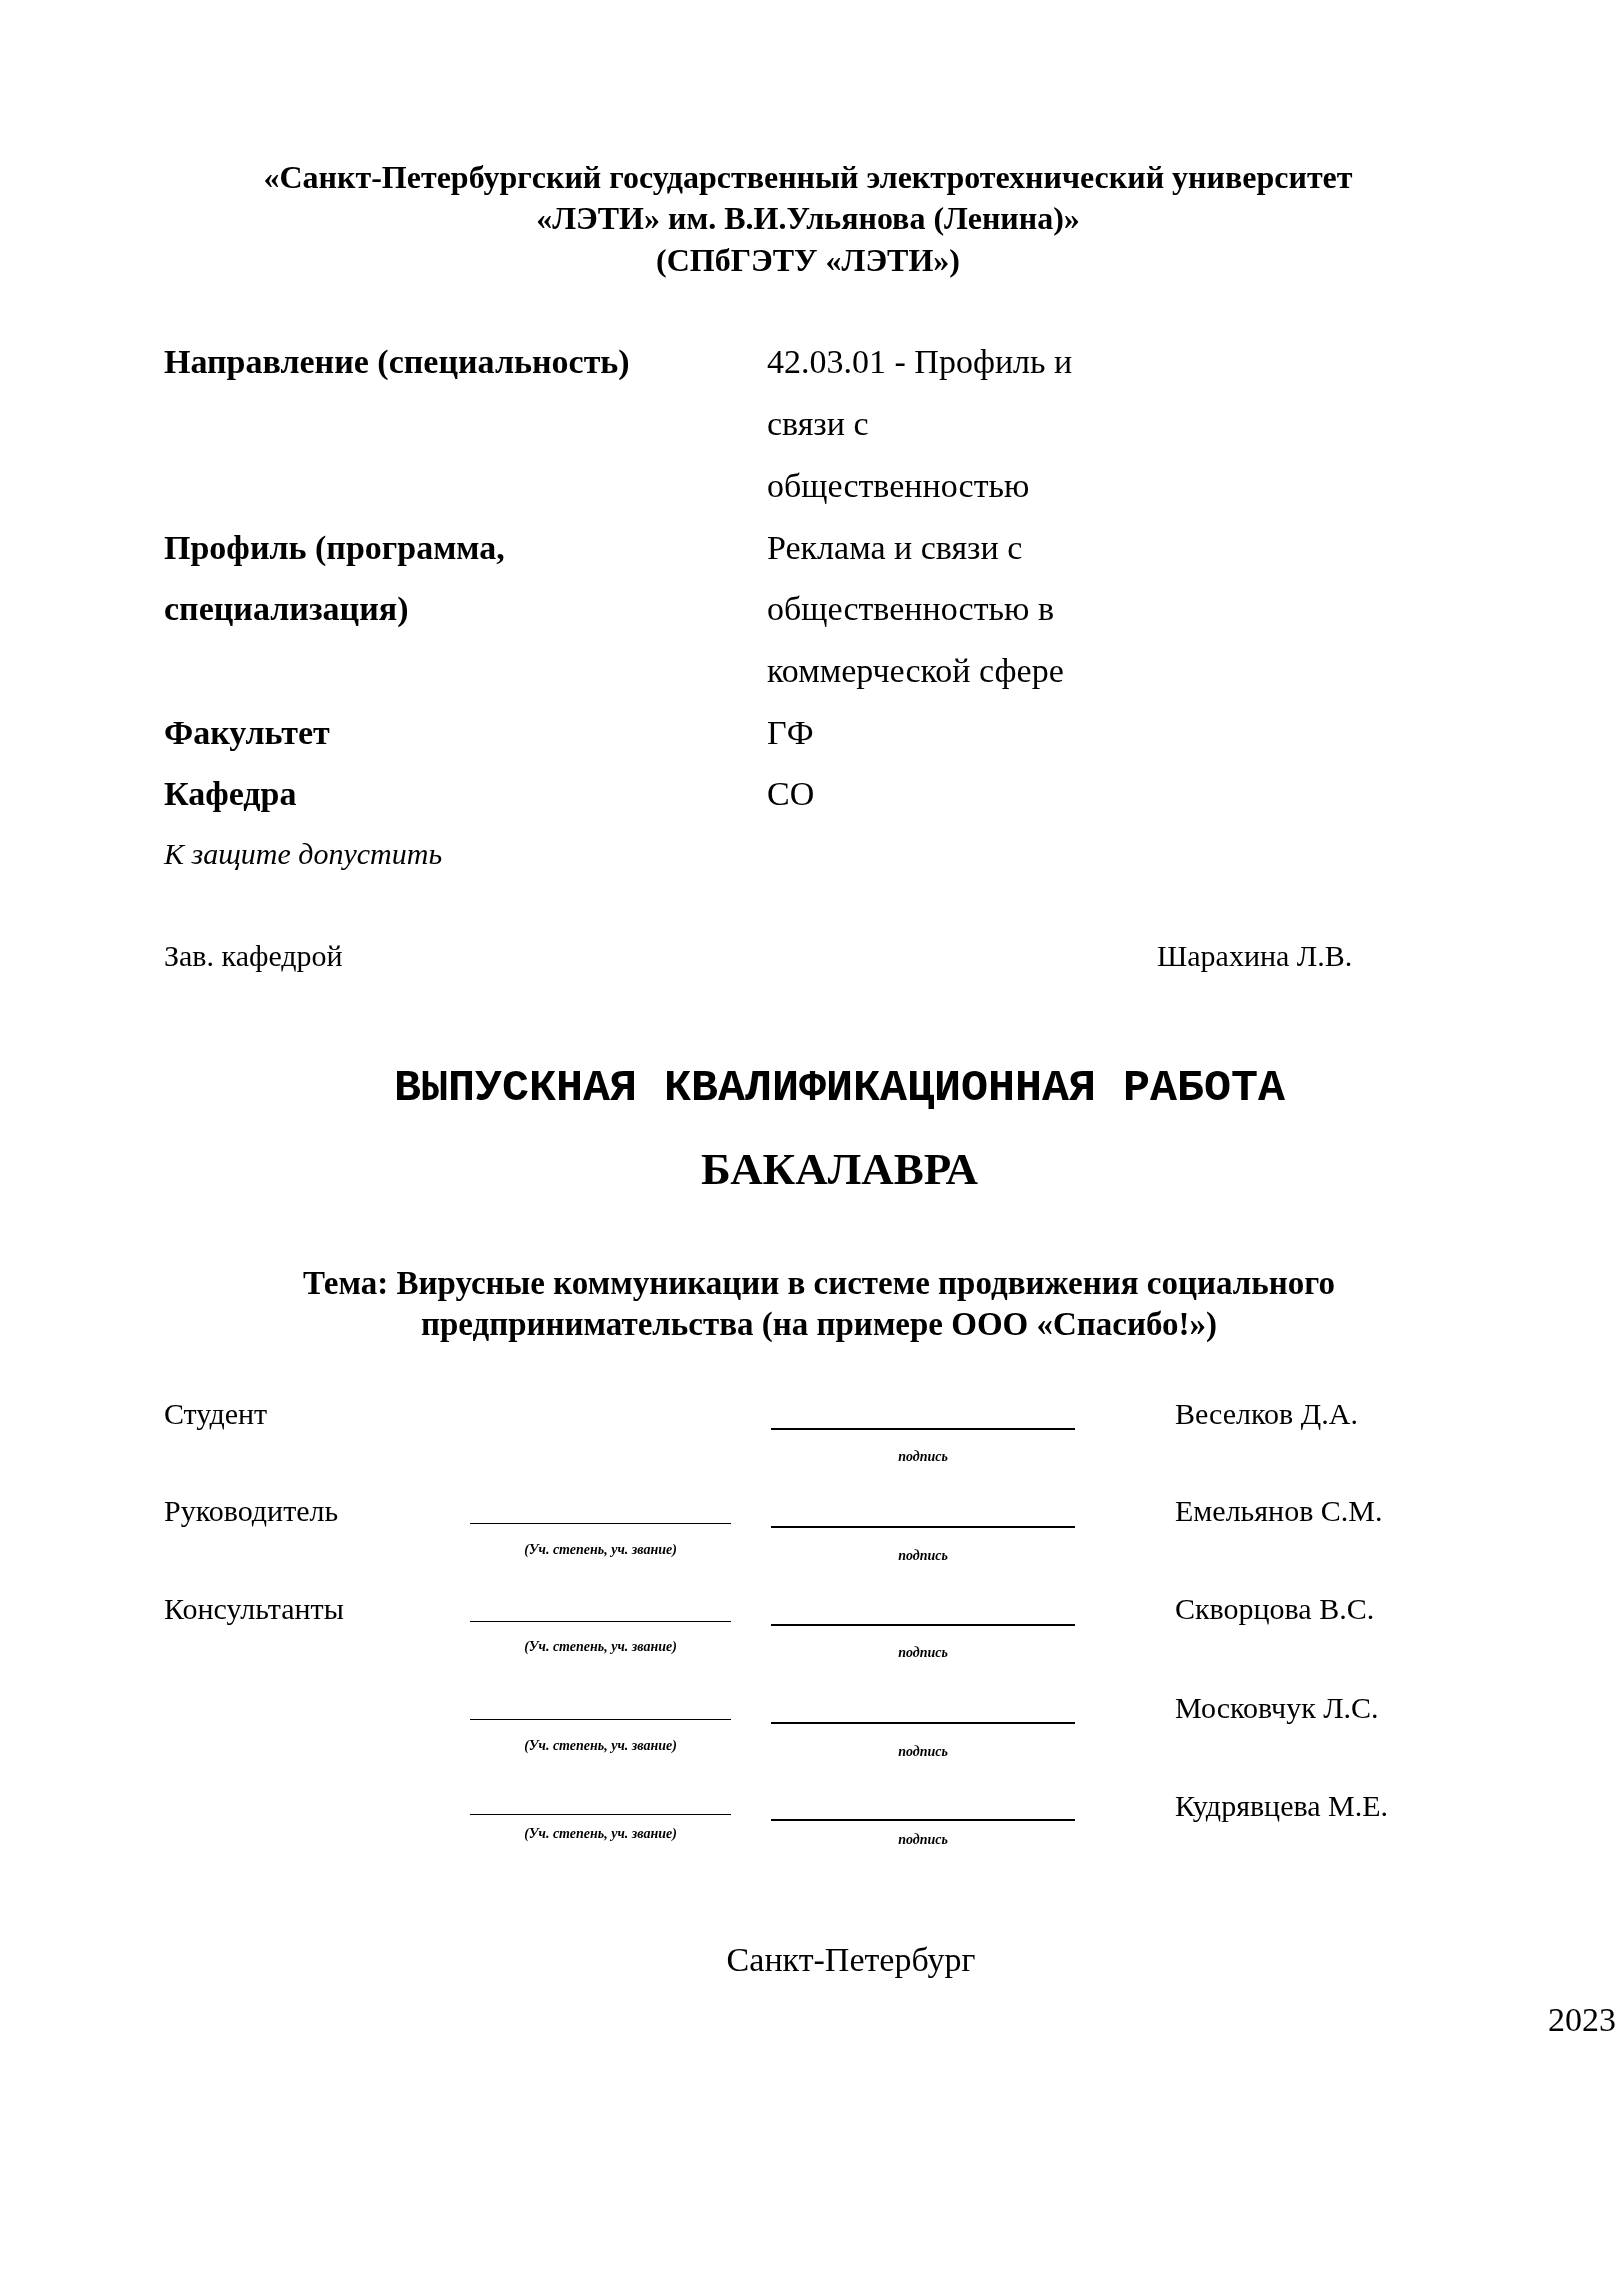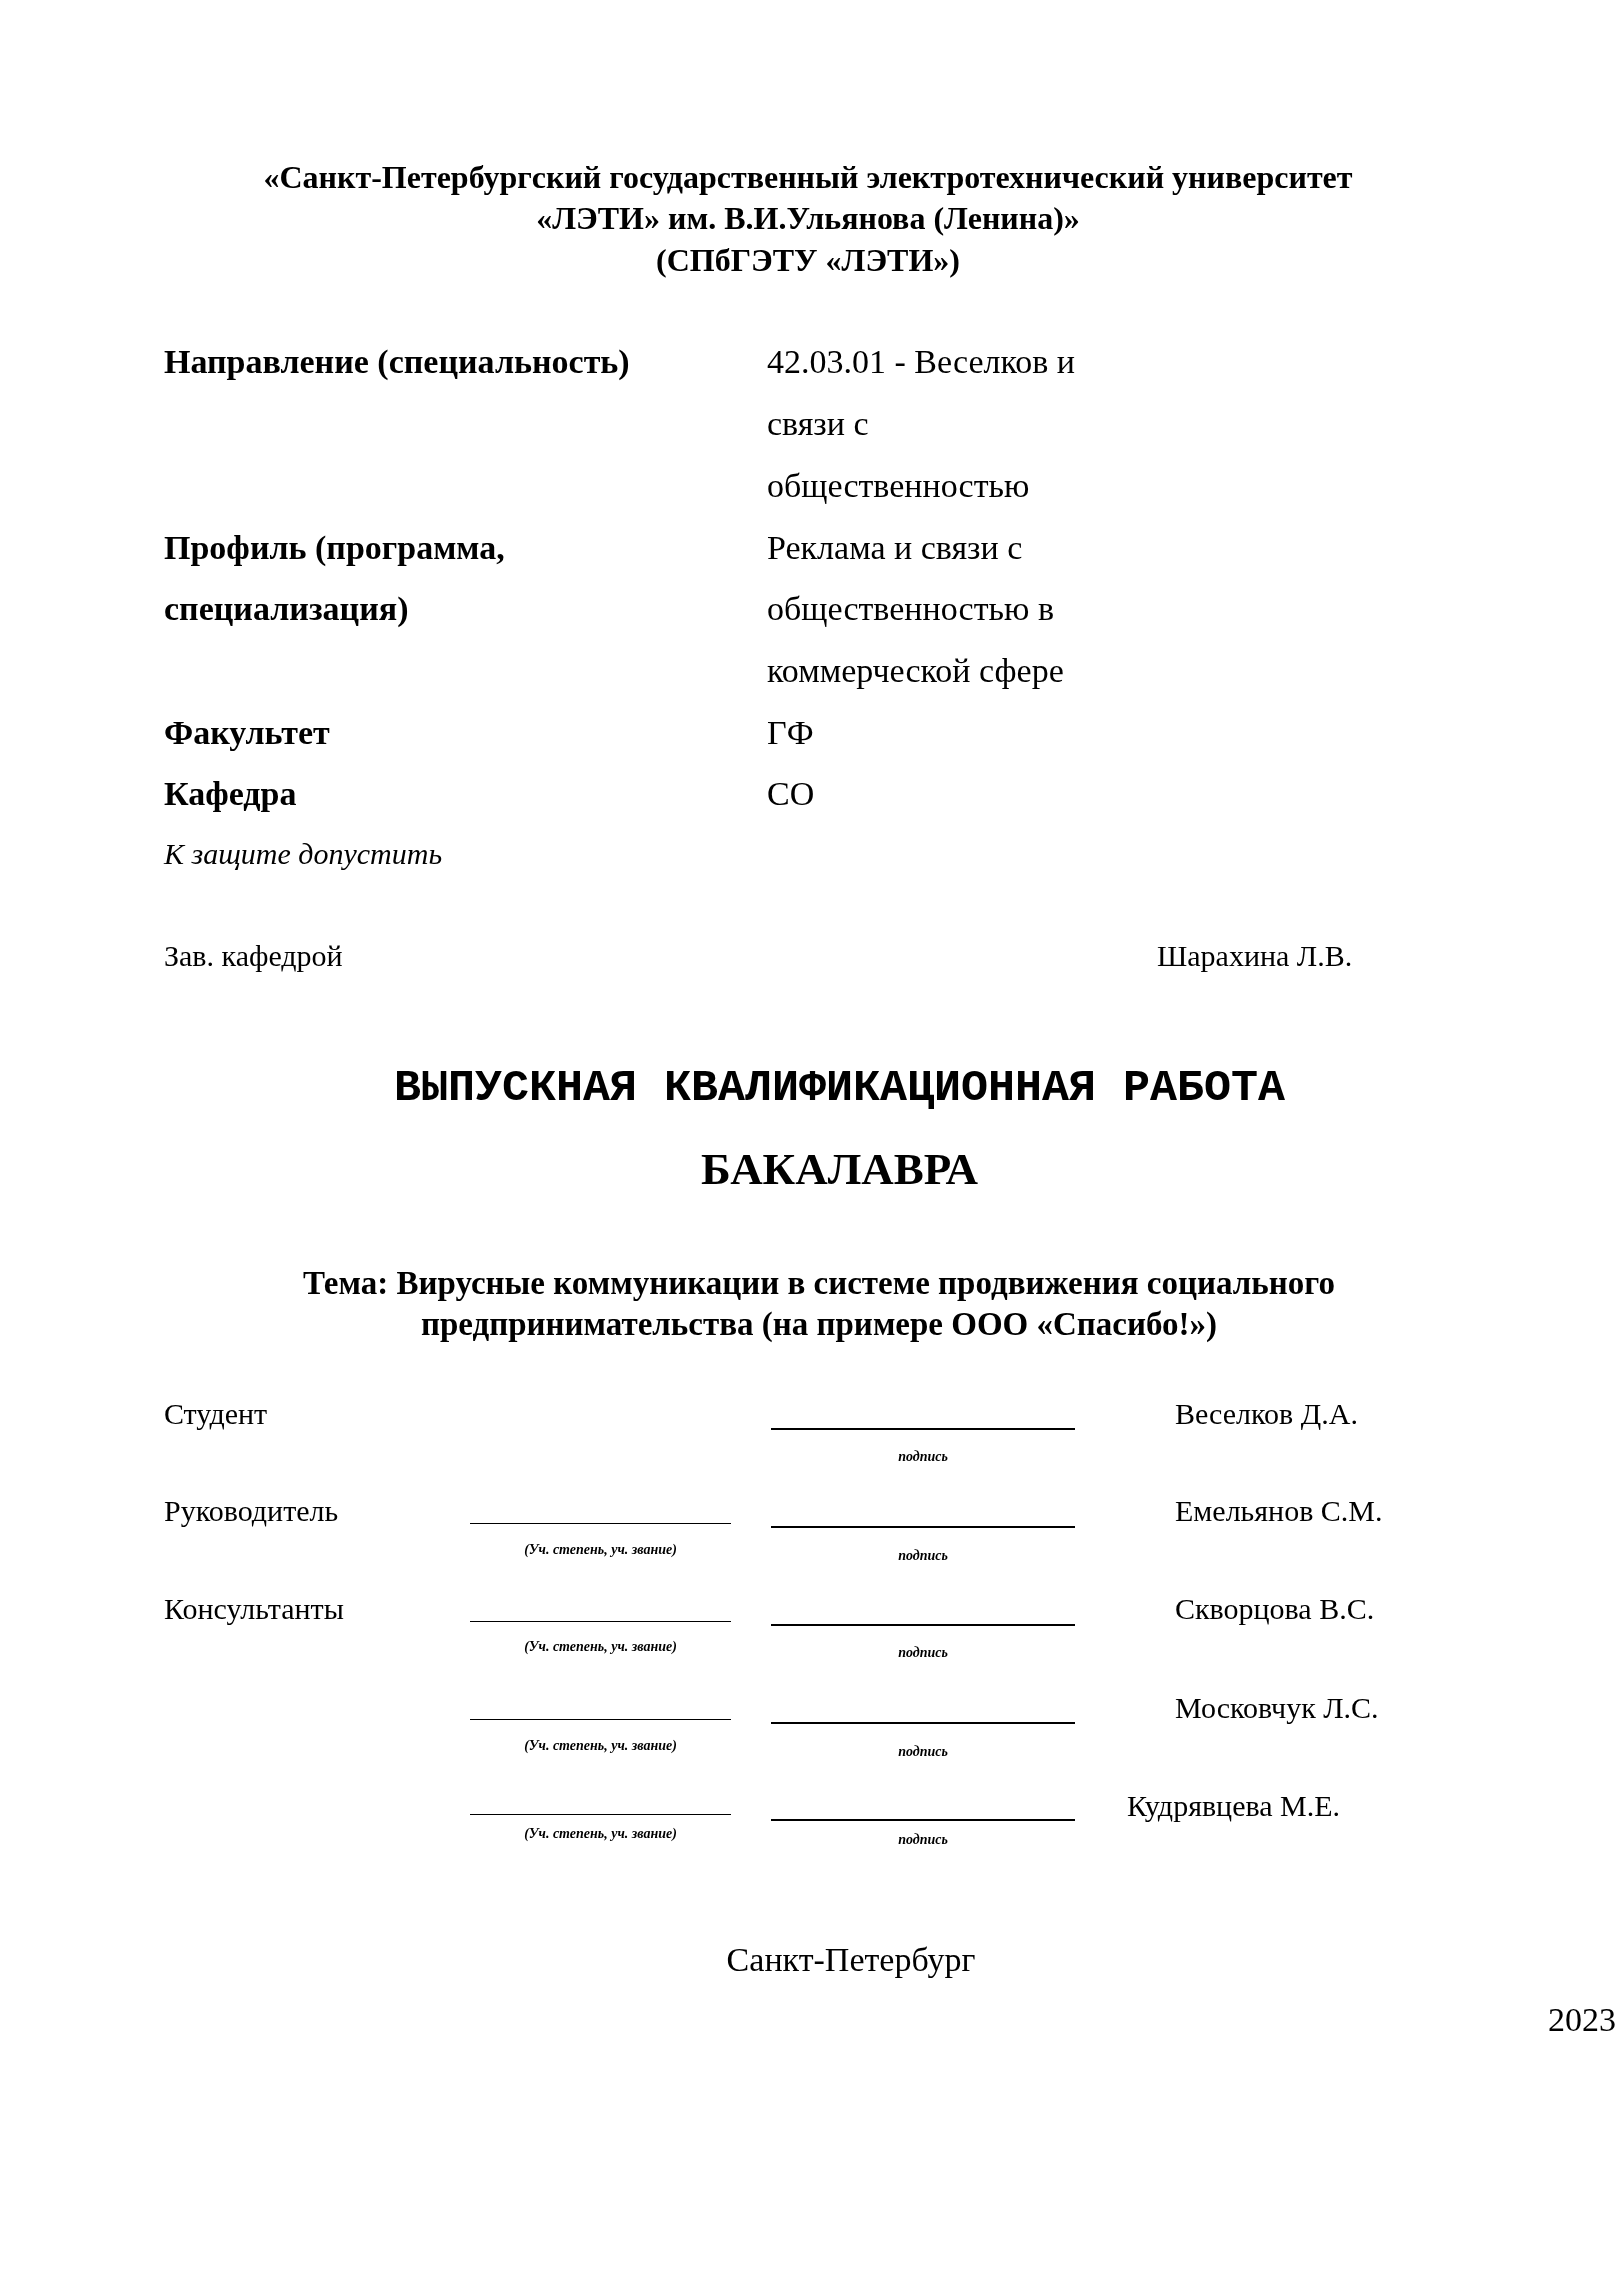--- a/index.html
+++ b/index.html
@@ -19,21 +19,21 @@
   .foot { left: 0; width: 1616px; text-align: center; font-size: 34px; padding-left: 86px; box-sizing: border-box; }
 </style>
 </head>
 <body>
 
 <div class="abs hdr" style="top:161px;">«Санкт-Петербургский государственный электротехнический университет</div>
 <div class="abs hdr" style="top:202px;">«ЛЭТИ» им. В.И.Ульянова (Ленина)»</div>
 <div class="abs hdr" style="top:244px;">(СПбГЭТУ «ЛЭТИ»)</div>
 
 <div class="abs lbl" style="top:345px;">Направление (специальность)</div>
-<div class="abs val" style="top:345px;">42.03.01 - Веселков и</div>
+<div class="abs val" style="top:345px;">42.03.01 - Профиль и</div>
 <div class="abs val" style="top:407px;">связи с</div>
 <div class="abs val" style="top:469px;">общественностью</div>
 
 <div class="abs lbl" style="top:531px;">Профиль (программа,</div>
 <div class="abs lbl" style="top:592px;">специализация)</div>
 <div class="abs val" style="top:531px;">Реклама и связи с</div>
 <div class="abs val" style="top:592px;">общественностью в</div>
 <div class="abs val" style="top:654px;">коммерческой сфере</div>
 
 <div class="abs lbl" style="top:716px;">Факультет</div>
@@ -82,18 +82,18 @@
   <div class="sline" style="left:771px; width:304px; top:1722px;"></div>
   <div class="abs cap" style="left:771px; width:304px; top:1745px;">подпись</div>
   <div class="abs plain" style="left:1175px; top:1693px;">Московчук Л.С.</div>
 </div>
 
 <div>
   <div class="tline" style="left:470px; width:261px; top:1814px;"></div>
   <div class="abs cap" style="left:470px; width:261px; top:1827px;">(Уч. степень, уч. звание)</div>
   <div class="sline" style="left:771px; width:304px; top:1819px;"></div>
   <div class="abs cap" style="left:771px; width:304px; top:1833px;">подпись</div>
-  <div class="abs plain" style="left:1127px; top:1791px;">Кудрявцева М.Е.</div>
+  <div class="abs plain" style="left:1175px; top:1791px;">Кудрявцева М.Е.</div>
 </div>
 
 <div class="abs foot" style="top:1943px;">Санкт-Петербург</div>
 <div class="abs foot" style="top:2003px;text-align:right;">2023</div>
 
 
 </body></html>

